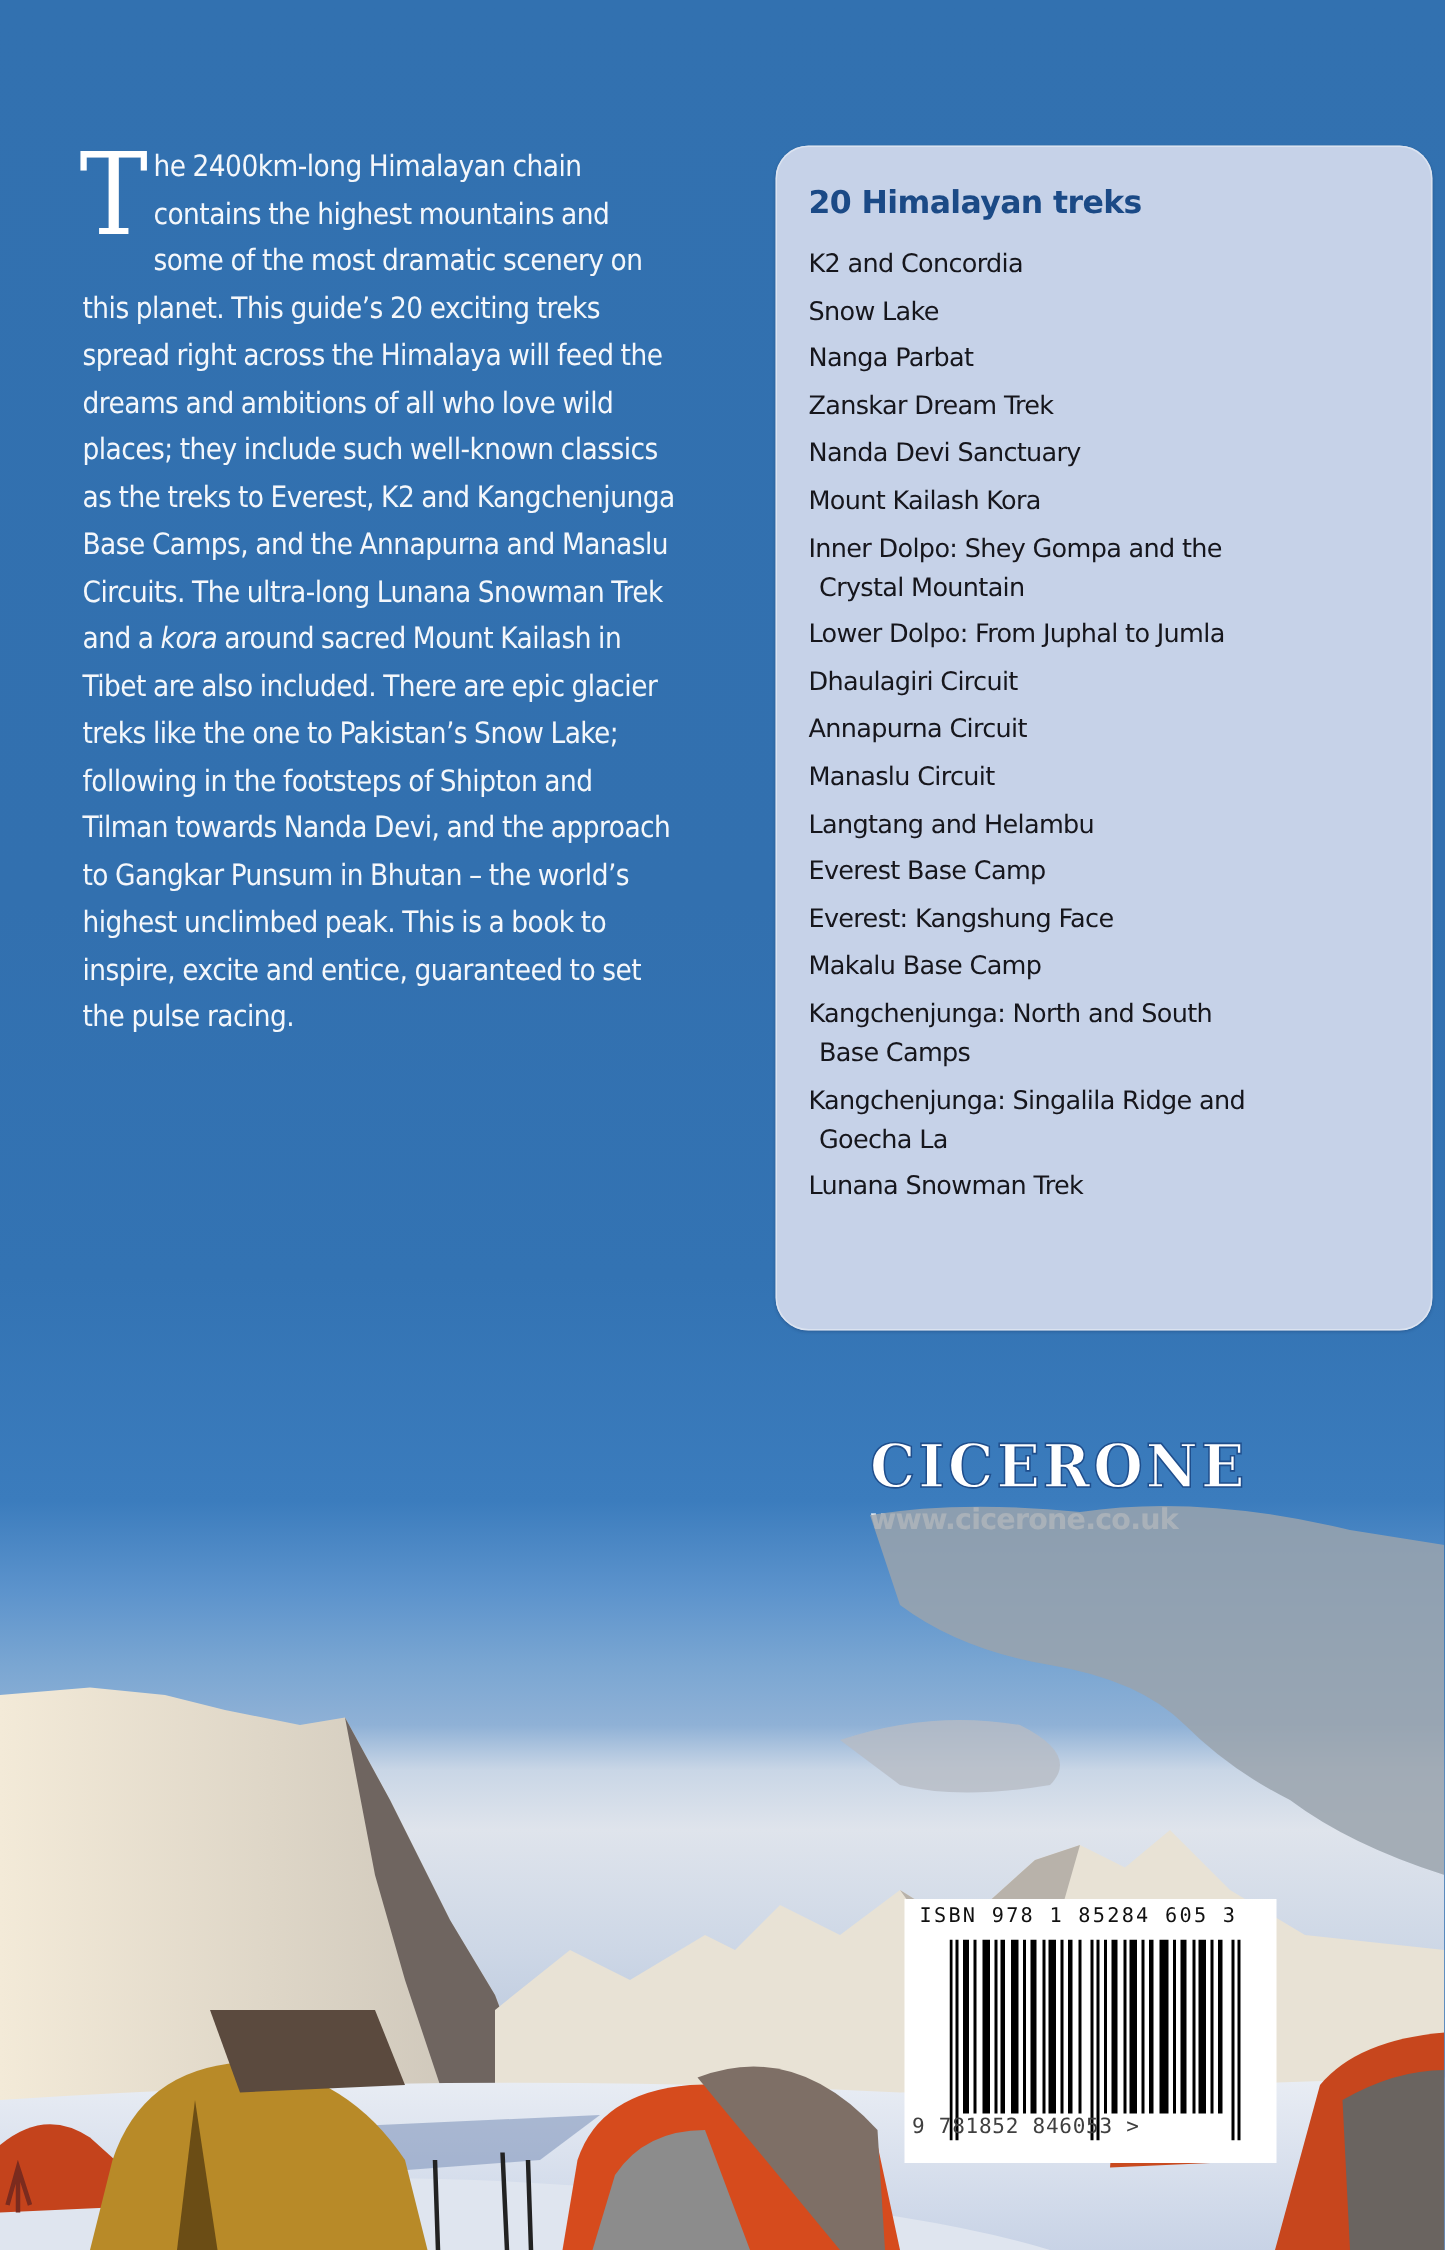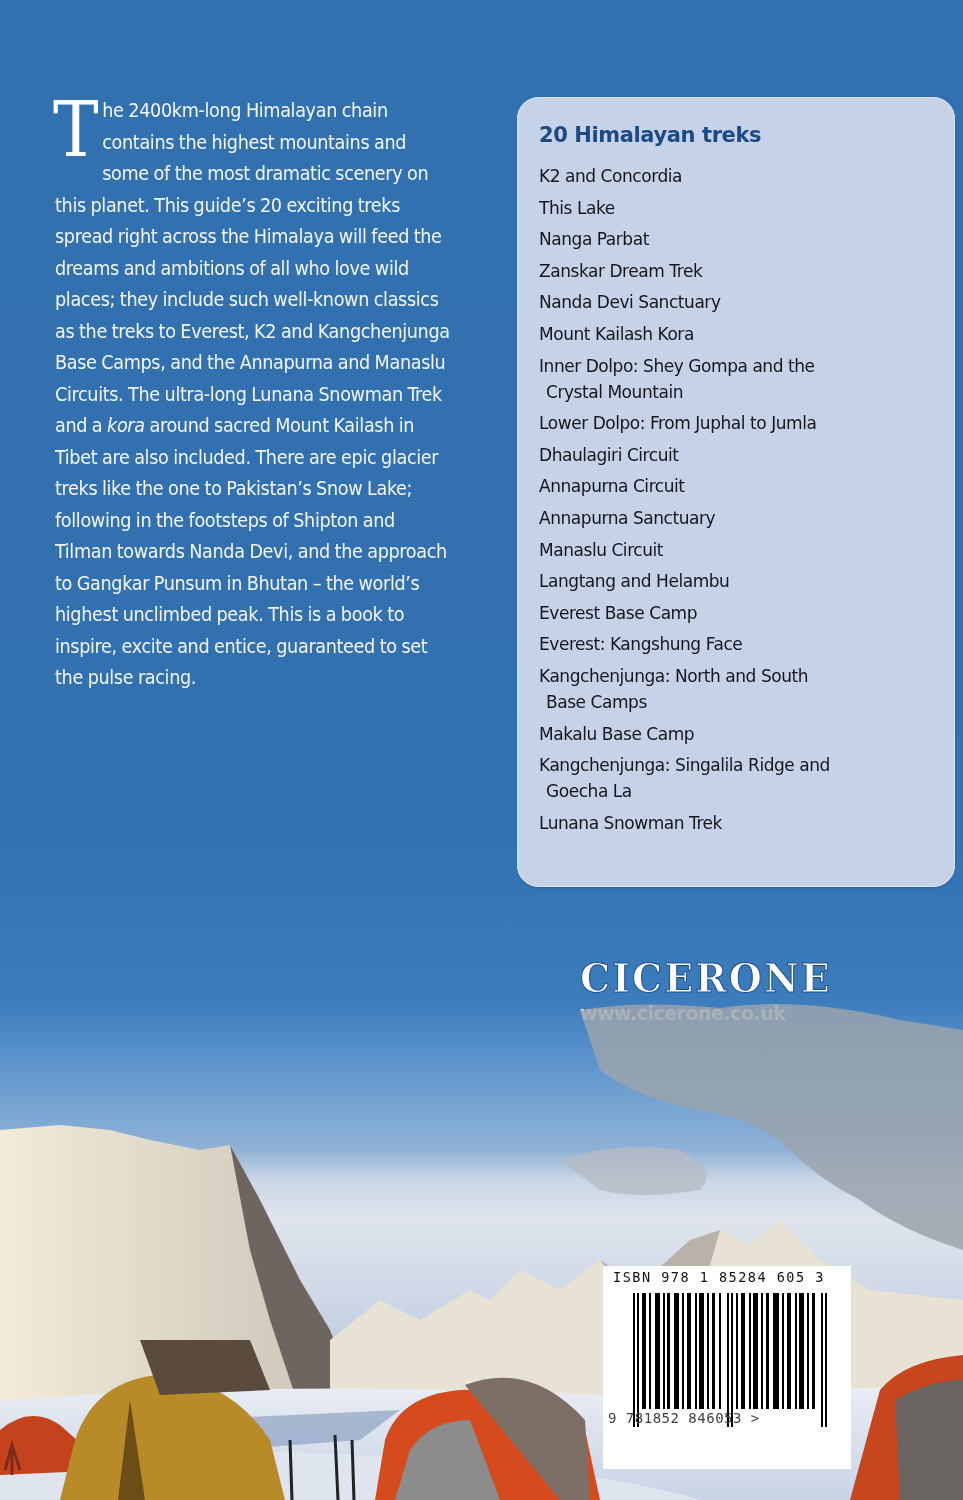--- a/index.html
+++ b/index.html
@@ -91,21 +91,21 @@
       letter-spacing: -0.5px;
       margin-top: 2px;
     }
 
     
     .scene { position: absolute; left: 0; top: 1000px; width: 963px; height: 500px; }
     .scene svg { display: block; }
 
     
     .barcode {
-      position: absolute; left: 603px; top: 1266px; width: 248px; height: 203px;
+      position: absolute; left: 603px; top: 1266px; width: 248px; height: 176px;
       background: #ffffff;
       padding: 16px;
     }
     .barcode .isbn-top {
       position: absolute; left: 10px; top: 3px;
       font-family: "DejaVu Sans Mono", monospace;
       font-size: 13.5px; letter-spacing: 1.5px; color: #111;
       white-space: pre;
     }
     .barcode .bars {
@@ -125,36 +125,35 @@
 <div class="cover">
 
   <div class="blurb">
     <p><span class="dropcap">T</span><span>he 2400km-long Himalayan chain contains the highest mountains and some of the most dramatic scenery on this planet. This guide’s 20 exciting treks spread right across the Himalaya will feed the dreams and ambitions of all who love wild places; they include such well-known classics as the treks to Everest, K2 and Kangchenjunga Base Camps, and the Annapurna and Manaslu Circuits. The ultra-long Lunana Snowman Trek and a </span><em>kora</em><span> around sacred Mount Kailash in Tibet are also included. There are epic glacier treks like the one to Pakistan’s Snow Lake; following in the footsteps of Shipton and Tilman towards Nanda Devi, and the approach to Gangkar Punsum in Bhutan – the world’s highest unclimbed peak. This is a book to inspire, excite and entice, guaranteed to set the pulse racing.</span></p>
   </div>
 
   <div class="trek-panel">
     <div class="panel-title">20 Himalayan treks</div>
     <ul class="trek-list">
       <li><span>K2 and Concordia</span></li>
-      <li><span>This Lake</span></li>
+      <li><span>Snow Lake</span></li>
       <li><span>Nanga Parbat</span></li>
       <li><span>Zanskar Dream Trek</span></li>
       <li><span>Nanda Devi Sanctuary</span></li>
       <li><span>Mount Kailash Kora</span></li>
       <li><span>Inner Dolpo: Shey Gompa and the</span><span class="cont">Crystal Mountain</span></li>
       <li><span>Lower Dolpo: From Juphal to Jumla</span></li>
       <li><span>Dhaulagiri Circuit</span></li>
       <li><span>Annapurna Circuit</span></li>
-      <li><span>Annapurna Sanctuary</span></li>
       <li><span>Manaslu Circuit</span></li>
       <li><span>Langtang and Helambu</span></li>
       <li><span>Everest Base Camp</span></li>
       <li><span>Everest: Kangshung Face</span></li>
+      <li><span>Makalu Base Camp</span></li>
       <li><span>Kangchenjunga: North and South</span><span class="cont">Base Camps</span></li>
-      <li><span>Makalu Base Camp</span></li>
       <li><span>Kangchenjunga: Singalila Ridge and</span><span class="cont">Goecha La</span></li>
       <li><span>Lunana Snowman Trek</span></li>
     </ul>
   </div>
 
   <div class="brand">
     <span class="logo">CICERONE</span>
     <span class="url">www.cicerone.co.uk</span>
   </div>
 

